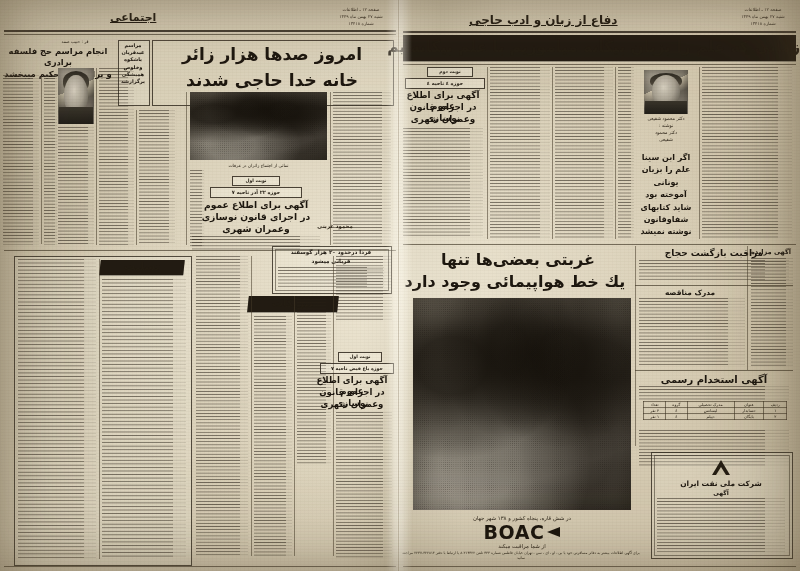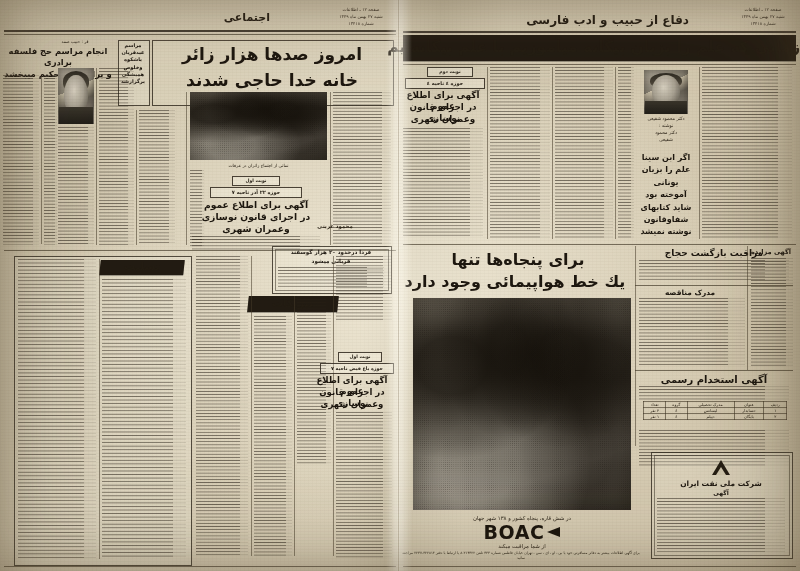--- a/index.html
+++ b/index.html
@@ -46,21 +46,21 @@
   .lines.tight{background-image:repeating-linear-gradient(180deg,
       rgba(40,32,22,.82) 0px, rgba(40,32,22,.82) 1.1px,
       rgba(40,32,22,0) 1.1px, rgba(40,32,22,0) 3.15px);background-size:100% 3.15px;}
   .colrule{position:absolute;width:1px;background:rgba(70,58,40,.55);}
   .hrule{position:absolute;height:1px;background:rgba(60,50,34,.65);}
   .hrule.thick{height:2px;background:rgba(40,32,22,.82);}
 
   
   .ar{font-family:"DejaVu Sans",sans-serif;direction:rtl;color:#231c12;line-height:1.5;}
   .mast{position:absolute;text-align:center;font-size:4.4px;color:#3a3025;letter-spacing:0;line-height:1.55;}
-  .section-title{position:absolute;text-align:right;font-size:11px;font-weight:bold;color:#241d13;}
+  .section-title{position:absolute;text-align:left;font-size:11px;font-weight:bold;color:#241d13;text-decoration:underline;}
 
   .banner{
     position:absolute;background:#221b12;color:#efe8d6;display:flex;
     align-items:center;justify-content:center;font-weight:bold;
     letter-spacing:.3px;box-shadow:0 1px 0 rgba(0,0,0,.3);
   }
   .hl{position:absolute;text-align:center;font-weight:bold;color:#1d170f;line-height:1.22;}
 
   .boxad{position:absolute;border:1px solid rgba(45,37,26,.8);background:rgba(255,252,240,.16);}
   .boxad .inner{position:absolute;inset:2px;border:1px solid rgba(45,37,26,.5);}
@@ -255,21 +255,21 @@
 
     <div class="hrule" style="left:4px;top:566px;width:392px;"></div>
   </div>
 
   <div class="sheet" id="sheetR">
 
     <div class="mast ar" style="left:332px;top:7px;width:64px;white-space:pre-line;">صفحه ۱۲ ـ اطلاعات
 شنبه ۲۷ بهمن ماه ۱۳۴۹
 شماره ۱۳۴۱۸</div>
 
-    <div class="section-title ar" style="left:70px;top:11px;width:220px;font-size:12px;">دفاع از حبیب و ادب فارسی</div>
+    <div class="section-title ar" style="left:70px;top:11px;width:220px;font-size:12px;">دفاع از زبان و ادب حاجی</div>
 
     <div class="hrule thick" style="left:4px;top:31px;width:393px;"></div>
 
     <div class="banner" style="left:4px;top:35px;width:393px;height:26px;">
       <span class="ar" style="font-size:15.5px;white-space:nowrap;">تازمانی که علم را بزبان بیگانه میآموزیم با علم بیگانه‌ایم</span>
     </div>
 
     <div class="hrule" style="left:4px;top:64px;width:393px;"></div>
 
     <div class="adtag ar" style="left:28px;top:67px;width:44px;height:8px;">نوبت دوم</div>
@@ -375,21 +375,21 @@
     <div class="boxad" style="left:252px;top:452px;width:140px;height:105px;">
       <div class="inner"></div>
     </div>
     <div class="tri" style="left:313px;top:460px;"></div>
     <div class="adhead ar" style="left:256px;top:479px;width:132px;font-size:7.4px;">شرکت ملی نفت ایران</div>
     <div class="adhead ar" style="left:256px;top:489px;width:132px;font-size:6px;">آگهی</div>
     <div class="col" style="left:258px;top:498px;width:128px;height:54px;">
         <div class="lines tight"></div>
       </div>
 
-    <div class="hl ar" style="left:8px;top:250px;width:222px;font-size:16px;">برای پنجاه‌ها تنها</div>
+    <div class="hl ar" style="left:8px;top:250px;width:222px;font-size:16px;">غربتی بعضی‌ها تنها</div>
     <div class="hl ar" style="left:2px;top:272px;width:228px;font-size:16px;">یك خط هواپیمائی وجود دارد</div>
 
     <div class="photo" style="left:14px;top:298px;width:218px;height:212px;">
       <div class="blotch"></div>
         <div class="halftone"></div>
     </div>
 
     <div class="caption ar" style="left:14px;top:514px;width:218px;font-size:5.4px;">در شش قاره، پنجاه کشور و ۱۳۸ شهر جهان</div>
 
     <div class="boaclogo" style="left:14px;top:521px;width:218px;height:22px;">

